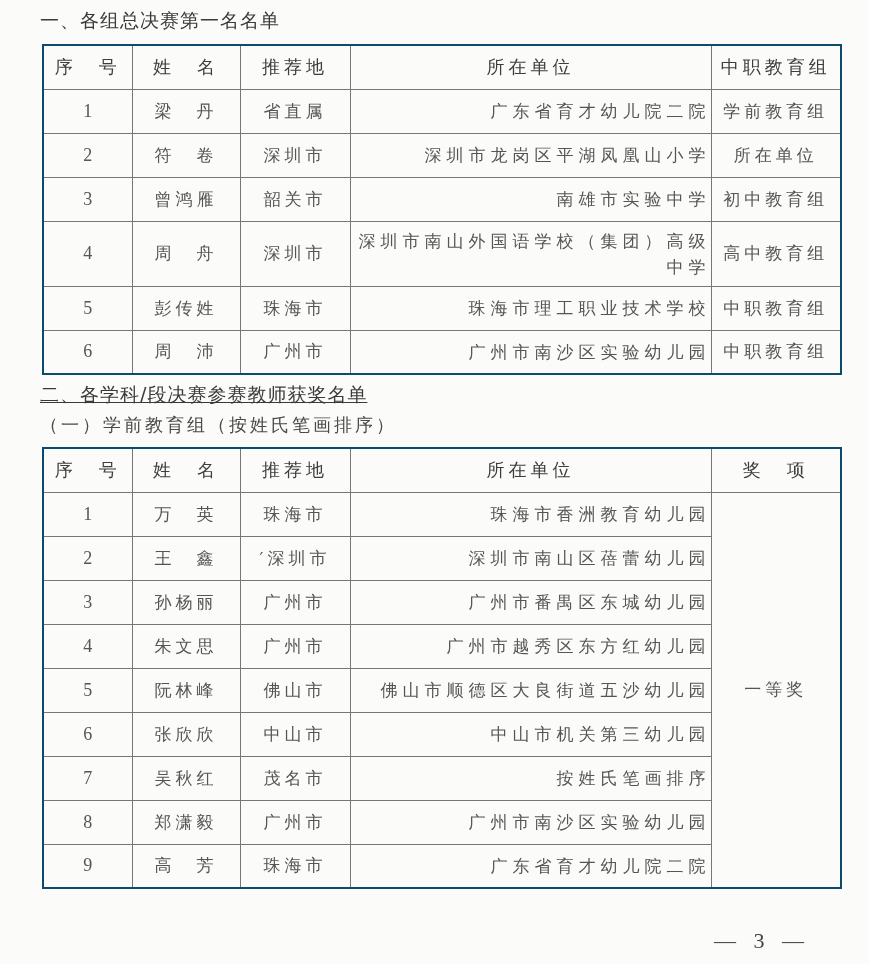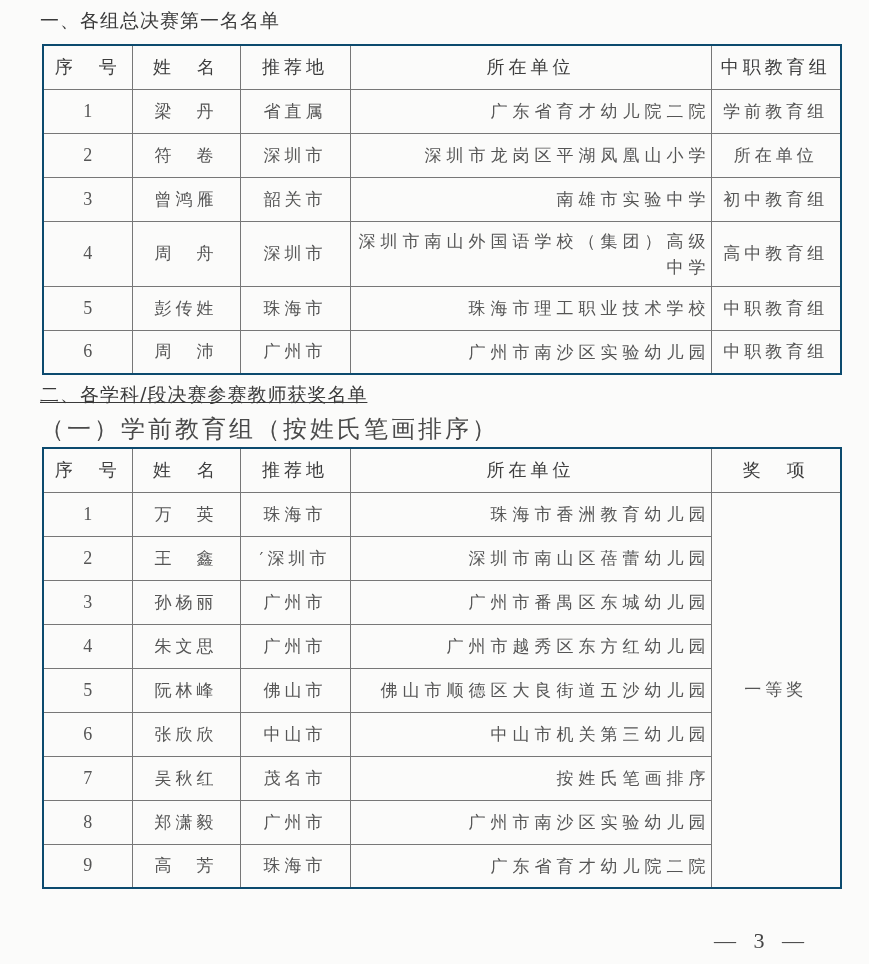--- a/index.html
+++ b/index.html
@@ -5,21 +5,21 @@
   html, body { margin:0; padding:0; }
   body {
     width:869px; height:964px; background:#fbfbfa; position:relative; overflow:hidden;
     font-family:"DejaVu Serif", "Liberation Serif", serif; color:#4a4a4a;
   }
   .heading {
     position:absolute; left:40px; font-family:"DejaVu Sans","Liberation Sans",sans-serif;
     font-size:19px; color:#3a3a3a; letter-spacing:1px; white-space:nowrap;
   }
   .subheading {
-    position:absolute; left:40px; font-size:24px; color:#4a4a4a; letter-spacing:3px; white-space:nowrap;font-family:Liberation Serif, serif;
+    position:absolute; left:40px; font-size:18px; color:#4a4a4a; letter-spacing:3px; white-space:nowrap;font-family:Liberation Serif, serif;
   }
   table {
     position:absolute; left:42px; width:798px; border-collapse:collapse; table-layout:fixed;
     border:2px solid #0c4a6e;
   }
   td, th {
     border:1px solid #777; font-weight:normal; font-size:17px; color:#555;
     text-align:center; vertical-align:middle; padding:0; letter-spacing:4px;
   }
   th { font-family:"DejaVu Sans","Liberation Sans",sans-serif; color:#3d3d3d; font-size:18px; }

